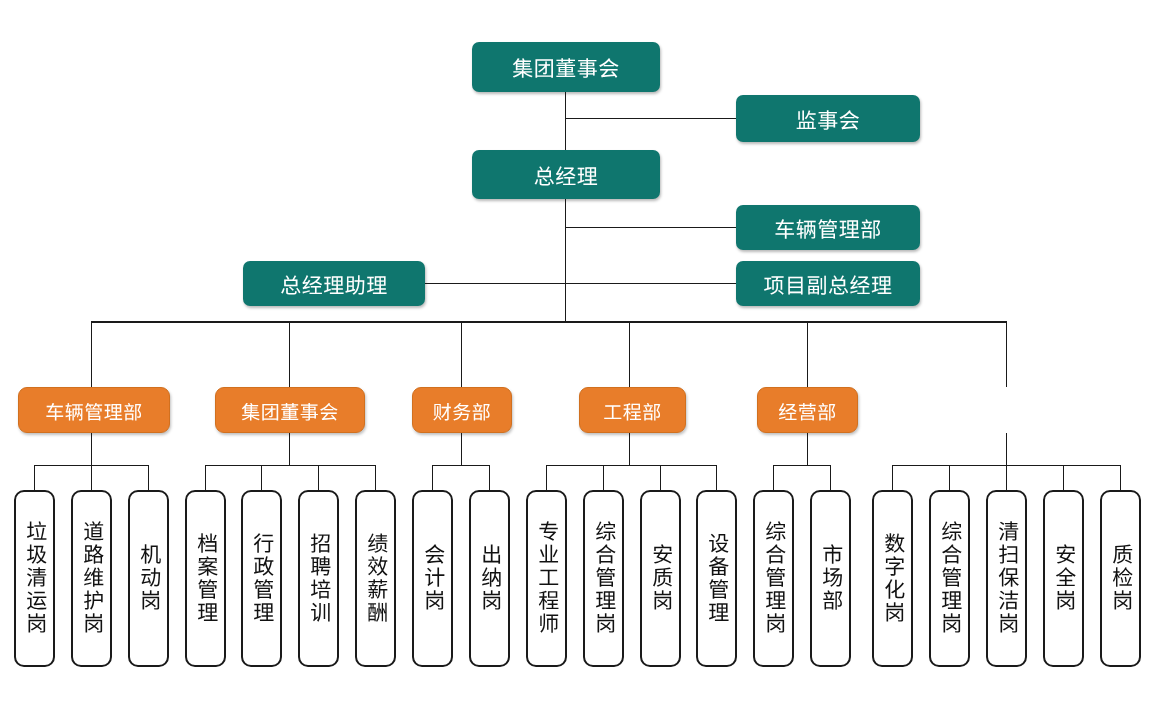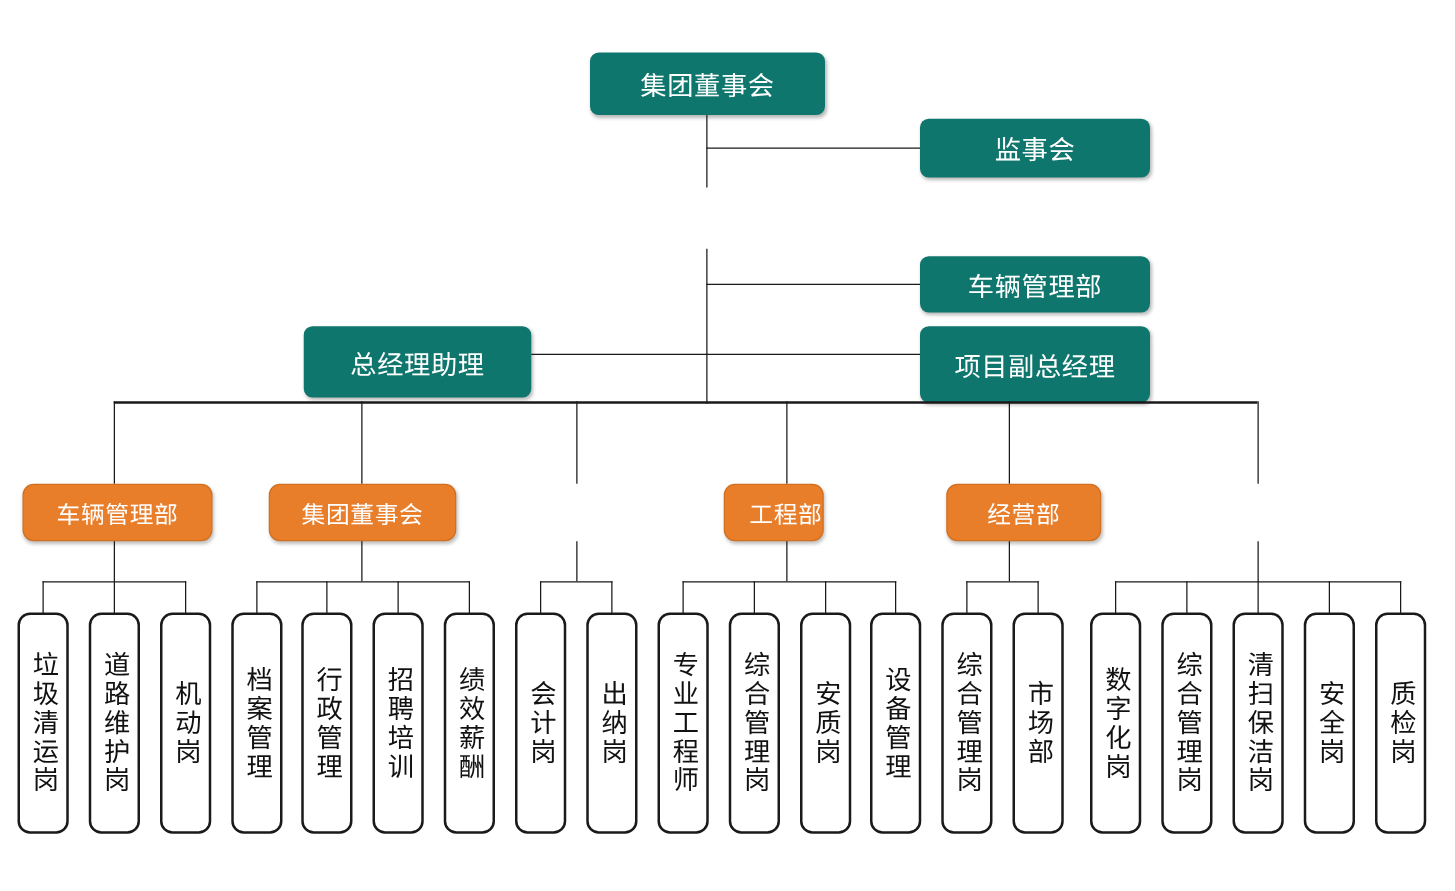--- a/index.html
+++ b/index.html
@@ -81,30 +81,33 @@
 <div id="org-chart">
 
   <div class="node blue" style="left:472px; top:42px; width:188px; height:50px;">
     <span>集团董事会</span>
   </div>
 
   <div class="node blue" style="left:736px; top:95px; width:184px; height:47px;font-family:Liberation Mono, monospace;">
     <span>监事会</span>
   </div>
 
+  <div class="node blue" style="left:472px; top:150px; width:188px; height:49px;">
+    <span>总经理</span>
+  </div>
 
   <div class="node blue" style="left:736px; top:205px; width:184px; height:45px;">
     <span>车辆管理部</span>
   </div>
 
-  <div class="node blue" style="left:736px; top:261px; width:184px; height:61px;">
+  <div class="node blue" style="left:736px; top:261px; width:184px; height:45px;">
     <span>项目副总经理</span>
   </div>
 
-  <div class="node blue" style="left:243px; top:261px; width:182px; height:57px;">
+  <div class="node blue" style="left:243px; top:261px; width:182px; height:45px;">
     <span>总经理助理</span>
   </div>
 
   <div class="line v" style="left:565px; top:92px; height:58px;"></div>
 
   <div class="line h" style="left:565px; top:118px; width:171px;"></div>
 
   <div class="line v" style="left:565px; top:199px; height:124px;"></div>
 
   <div class="line h" style="left:565px; top:227px; width:171px;"></div>
@@ -121,24 +124,27 @@
   <div class="line v" style="left:629px; top:321px; height:66px;"></div>
   <div class="line v" style="left:807px; top:321px; height:66px;"></div>
   <div class="line v" style="left:1006px; top:321px; height:66px;"></div>
 
   <div class="node orange" style="left:18px; top:387px; width:152px; height:46px;text-align:center;">
     <span>车辆管理部</span>
   </div>
   <div class="node orange" style="left:215px; top:387px; width:150px; height:46px;">
     <span>集团董事会</span>
   </div>
-  <div class="node orange" style="left:579px; top:387px; width:80px; height:46px;justify-content:flex-end;">
+  <div class="node orange" style="left:412px; top:387px; width:100px; height:46px;">
+    <span>财务部</span>
+  </div>
+  <div class="node orange" style="left:579px; top:387px; width:107px; height:46px;">
     <span>工程部</span>
   </div>
-  <div class="node orange" style="left:757px; top:387px; width:124px; height:46px;">
+  <div class="node orange" style="left:757px; top:387px; width:101px; height:46px;">
     <span>经营部</span>
   </div>
 
   <div class="line v" style="left:91px; top:433px; height:32px;"></div>
   <div class="line h" style="left:34px; top:465px; width:115px;"></div>
   <div class="line v" style="left:34px; top:465px; height:26px;"></div>
   <div class="line v" style="left:91px; top:465px; height:26px;"></div>
   <div class="line v" style="left:148px; top:465px; height:26px;"></div>
 
   <div class="line v" style="left:289px; top:433px; height:32px;"></div>

